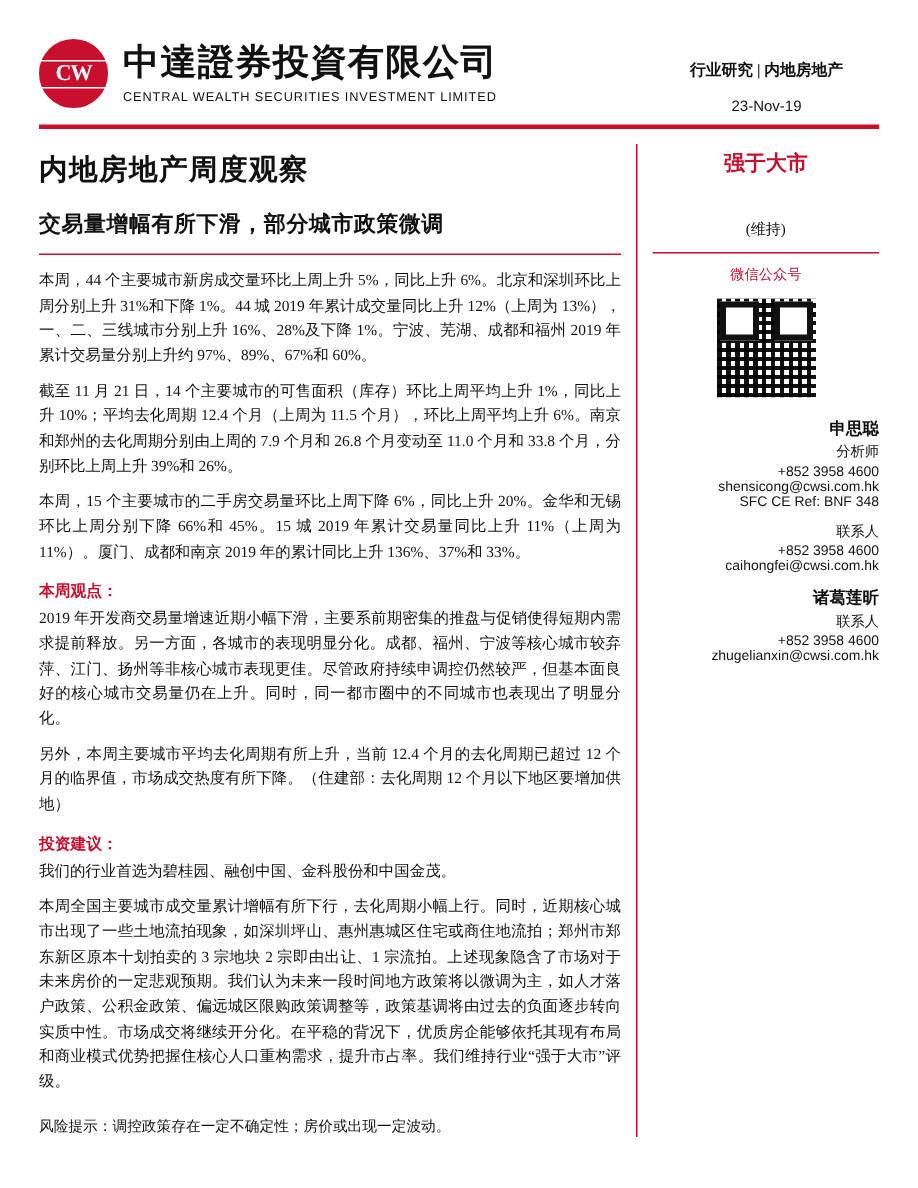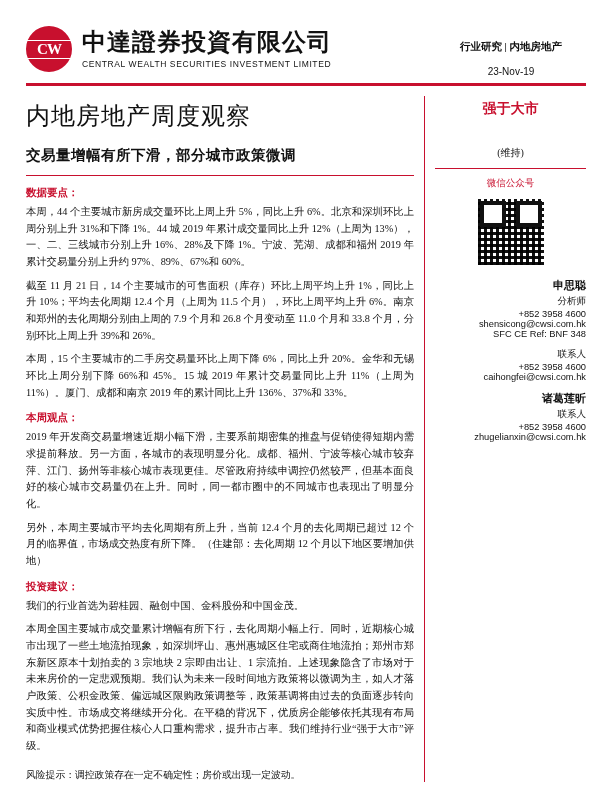--- a/index.html
+++ b/index.html
@@ -66,21 +66,21 @@
   .right-col{
     width:162px;
     border-left:1px solid #c8102e;
     padding-left:10px;
     box-sizing:border-box;
     font-size:9.5px;
   }
 
   
   .doc-title{
-    font-size:24px;font-weight:normal;letter-spacing:1px;
+    font-size:19px;font-weight:bold;letter-spacing:1px;
     margin:4px 0 14px 0;
   }
   .doc-subtitle{
     font-size:14.5px;font-weight:bold;letter-spacing:.5px;
     border-bottom:1.5px solid #c8102e;
     padding-bottom:10px;margin-bottom:10px;
   }
   .sec-head{
     color:#c8102e;font-weight:bold;font-size:10.5px;
     margin:10px 0 4px 0;
@@ -148,21 +148,20 @@
     </div>
   </div>
 
   <div class="body">
 
     <div class="left-col">
       <div class="doc-title">内地房地产周度观察</div>
       <div class="doc-subtitle">交易量增幅有所下滑，部分城市政策微调</div>
 
       <div>
-        <div class="sec-head">数据要点：</div>
         <p class="para">本周，44 个主要城市新房成交量环比上周上升 5%，同比上升 6%。北京和深圳环比上周分别上升 31%和下降 1%。44 城 2019 年累计成交量同比上升 12%（上周为 13%），一、二、三线城市分别上升 16%、28%及下降 1%。宁波、芜湖、成都和福州 2019 年累计交易量分别上升约 97%、89%、67%和 60%。</p>
         <p class="para">截至 11 月 21 日，14 个主要城市的可售面积（库存）环比上周平均上升 1%，同比上升 10%；平均去化周期 12.4 个月（上周为 11.5 个月），环比上周平均上升 6%。南京和郑州的去化周期分别由上周的 7.9 个月和 26.8 个月变动至 11.0 个月和 33.8 个月，分别环比上周上升 39%和 26%。</p>
         <p class="para">本周，15 个主要城市的二手房交易量环比上周下降 6%，同比上升 20%。金华和无锡环比上周分别下降 66%和 45%。15 城 2019 年累计交易量同比上升 11%（上周为 11%）。厦门、成都和南京 2019 年的累计同比上升 136%、37%和 33%。</p>
       </div>
 
       <div>
         <div class="sec-head">本周观点：</div>
         <p class="para">2019 年开发商交易量增速近期小幅下滑，主要系前期密集的推盘与促销使得短期内需求提前释放。另一方面，各城市的表现明显分化。成都、福州、宁波等核心城市较弃萍、江门、扬州等非核心城市表现更佳。尽管政府持续申调控仍然较严，但基本面良好的核心城市交易量仍在上升。同时，同一都市圈中的不同城市也表现出了明显分化。</p>
         <p class="para">另外，本周主要城市平均去化周期有所上升，当前 12.4 个月的去化周期已超过 12 个月的临界值，市场成交热度有所下降。（住建部：去化周期 12 个月以下地区要增加供地）</p>
       </div>

